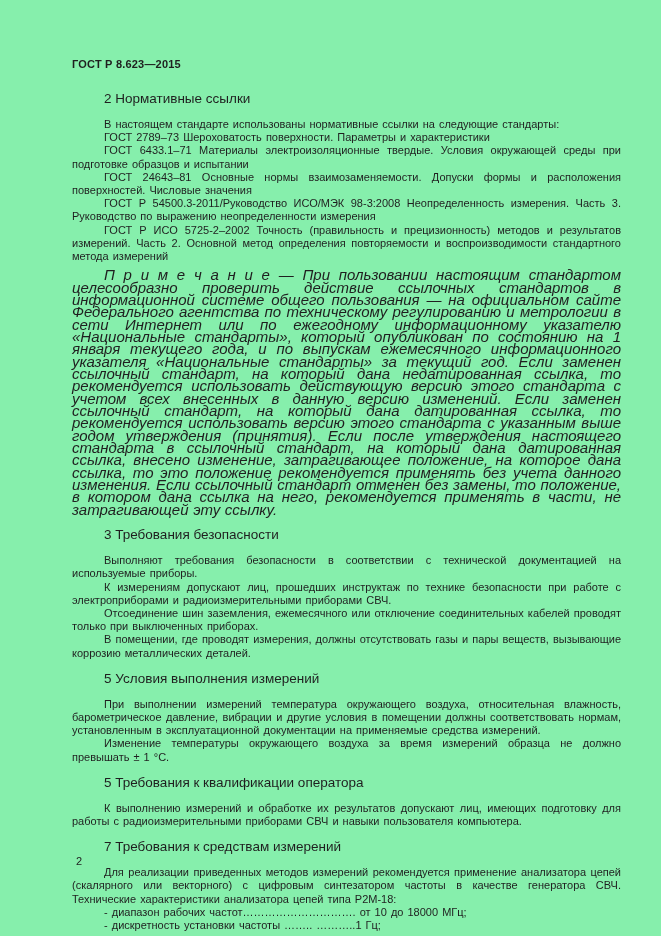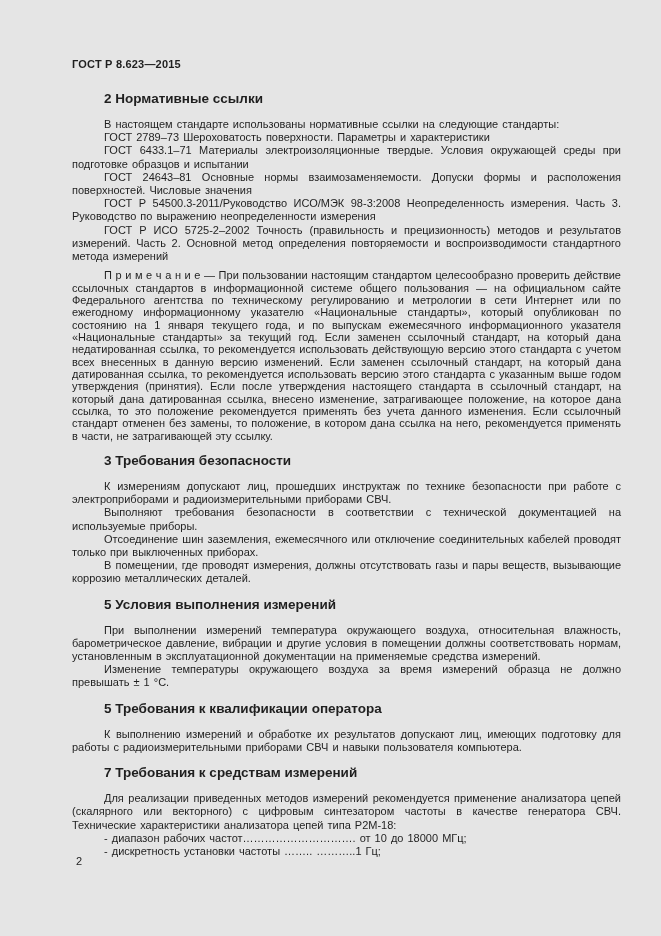--- a/index.html
+++ b/index.html
@@ -4,21 +4,21 @@
 <style>
   html, body {
     margin: 0;
     padding: 0;
     background: #ffffff;
   }
   .page {
     position: relative;
     width: 661px;
     height: 936px;
-    background: #e5e5e5;
+    background: #86efac;
     font-family: "Liberation Sans", sans-serif;
     color: #1f1f1f;
     overflow: hidden;
   }
   .doc {
     position: absolute;
     left: 72px;
     top: 58px;
     width: 549px;
     font-size: 11px;
@@ -28,39 +28,40 @@
   .doc-header {
     font-weight: bold;
     font-size: 11px;
     line-height: 13px;
     margin: 0 0 21px 0;
     text-align: left;
     letter-spacing: 0.2px;
   }
   .heading {
     font-size: 13.5px;
-    font-weight: bold;
+    font-weight: normal;
     line-height: 14px;
     margin: 12px 0 12px 32px;
     text-align: left;
   }
   .heading.first {
     margin-top: 0;
   }
   .para {
     margin: 0;
     text-indent: 32px;
     word-spacing: 1px;
   }
   .note {
-    font-size: 11px;
+    font-size: 15px;
     line-height: 12.35px;
     margin: 6px 0 6px 0;
     text-indent: 32px;
     word-spacing: 0.5px;
+    font-style: italic;
   }
   .page-number {
     position: absolute;
     left: 76px;
     top: 855px;
     font-size: 11px;
     line-height: 13px;
   }
 </style>
 </head>
@@ -74,22 +75,22 @@
     <h2 class="heading first">2  Нормативные ссылки</h2>
     <p class="para">В настоящем стандарте использованы нормативные ссылки на следующие стандарты:</p>
     <p class="para">ГОСТ 2789–73 Шероховатость поверхности. Параметры и характеристики</p>
     <p class="para">ГОСТ 6433.1–71 Материалы электроизоляционные твердые. Условия окружающей среды при подготовке образцов и испытании</p>
     <p class="para">ГОСТ 24643–81 Основные нормы взаимозаменяемости. Допуски формы и расположения поверхностей. Числовые значения</p>
     <p class="para">ГОСТ Р 54500.3-2011/Руководство ИСО/МЭК 98-3:2008 Неопределенность измерения. Часть 3. Руководство по выражению неопределенности измерения</p>
     <p class="para">ГОСТ Р ИСО 5725-2–2002 Точность (правильность и прецизионность) методов и результатов измерений. Часть 2. Основной метод определения повторяемости и воспроизводимости стандартного метода измерений</p>
     <p class="note">П р и м е ч а н и е — При пользовании настоящим стандартом целесообразно проверить действие ссылочных стандартов в информационной системе общего пользования — на официальном сайте Федерального агентства по техническому регулированию и метрологии в сети Интернет или по ежегодному информационному указателю «Национальные стандарты», который опубликован по состоянию на 1 января текущего года, и по выпускам ежемесячного информационного указателя «Национальные стандарты» за текущий год. Если заменен ссылочный стандарт, на который дана недатированная ссылка, то рекомендуется использовать действующую версию этого стандарта с учетом всех внесенных в данную версию изменений. Если заменен ссылочный стандарт, на который дана датированная ссылка, то рекомендуется использовать версию этого стандарта с указанным выше годом утверждения (принятия). Если после утверждения настоящего стандарта в ссылочный стандарт, на который дана датированная ссылка, внесено изменение, затрагивающее положение, на которое дана ссылка, то это положение рекомендуется применять без учета данного изменения. Если ссылочный стандарт отменен без замены, то положение, в котором дана ссылка на него, рекомендуется применять в части, не затрагивающей эту ссылку.</p>
 
     <h2 class="heading">3 Требования безопасности</h2>
+    <p class="para">Выполняют требования безопасности в соответствии с технической документацией на используемые приборы.</p>
     <p class="para">К измерениям допускают лиц, прошедших инструктаж по технике безопасности при работе с электроприборами и радиоизмерительными приборами СВЧ.</p>
-    <p class="para">Выполняют требования безопасности в соответствии с технической документацией на используемые приборы.</p>
     <p class="para">Отсоединение шин заземления, ежемесячного или отключение соединительных кабелей проводят только при выключенных приборах.</p>
     <p class="para">В помещении, где проводят измерения, должны отсутствовать газы и пары веществ, вызывающие коррозию металлических деталей.</p>
 
     <h2 class="heading">5 Условия выполнения измерений</h2>
     <p class="para">При выполнении измерений температура окружающего воздуха, относительная влажность, барометрическое давление, вибрации и другие условия в помещении должны соответствовать нормам, установленным в эксплуатационной документации на применяемые средства измерений.</p>
     <p class="para">Изменение температуры окружающего воздуха за время измерений образца не должно превышать ± 1 °С.</p>
 
     <h2 class="heading">5 Требования к квалификации оператора</h2>
     <p class="para">К выполнению измерений и обработке их результатов допускают лиц, имеющих подготовку для работы с радиоизмерительными приборами СВЧ и навыки пользователя компьютера.</p>
 

